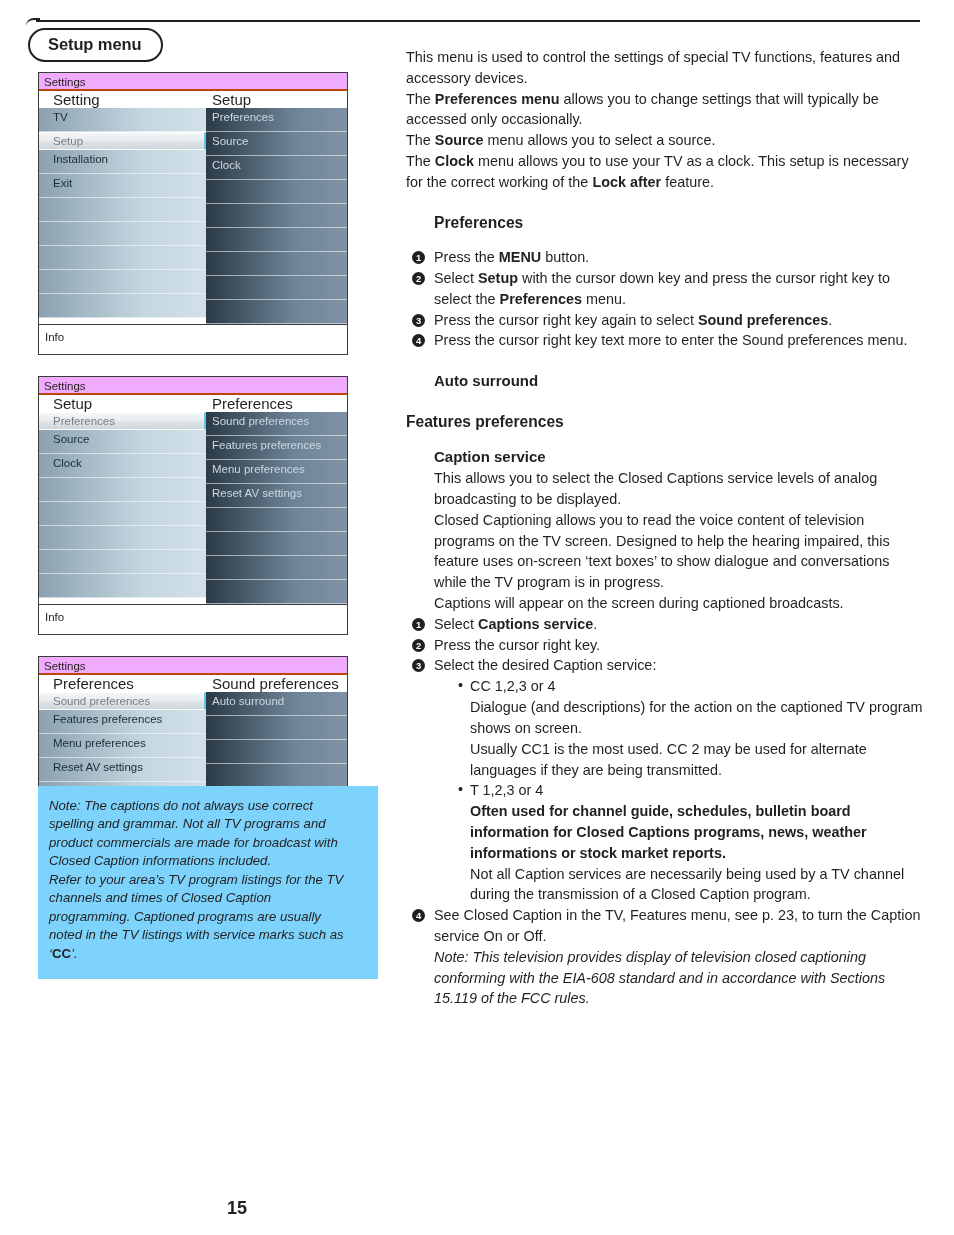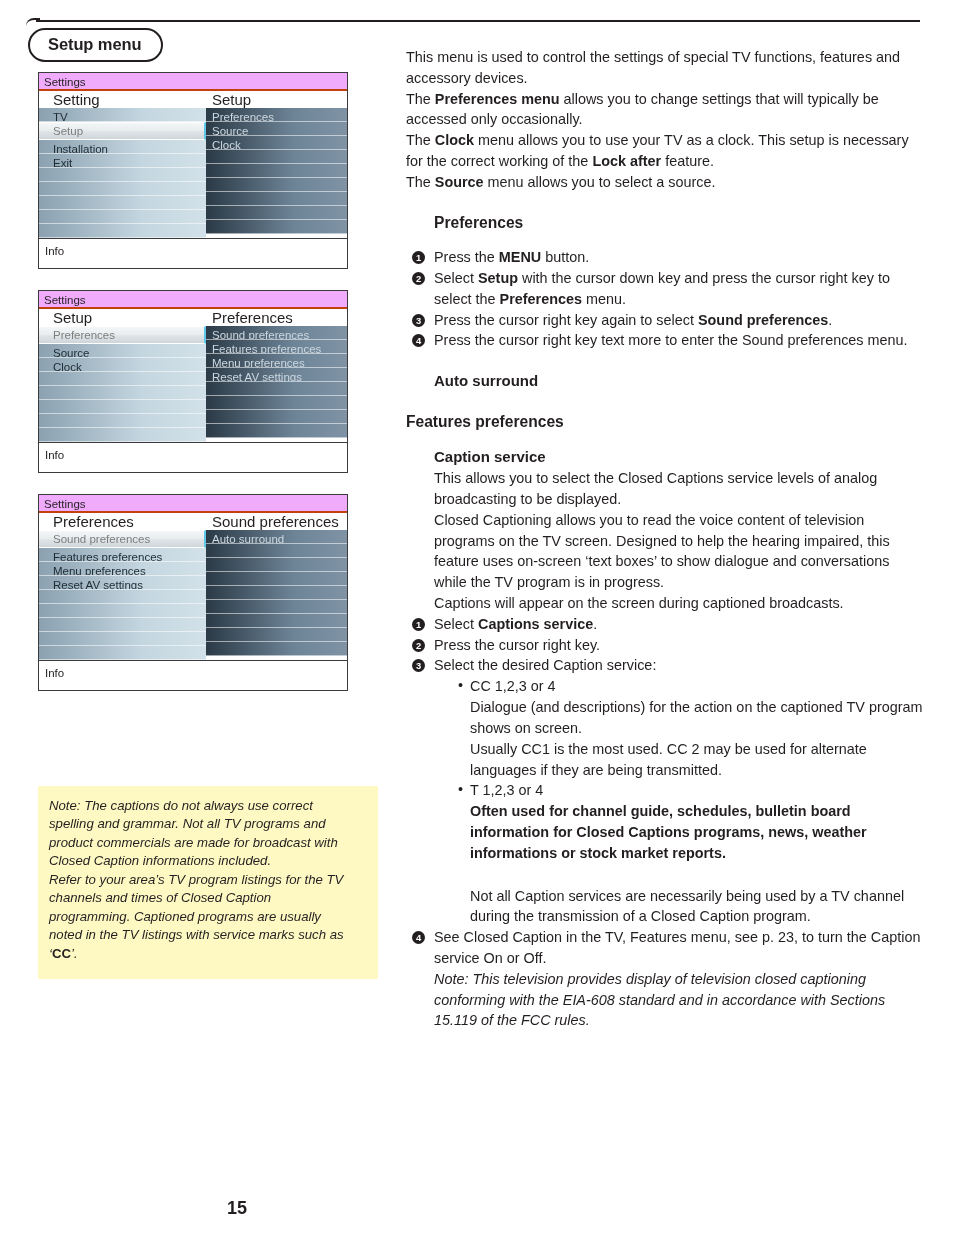--- a/index.html
+++ b/index.html
@@ -95,21 +95,21 @@
   .osd-col-right .osd-head { padding-left: 6px; }
 
   .osd-body-left {
     background: linear-gradient(to right, #8ba1b0 0%, #9fb4c1 22%, #c4d6e0 62%, #d2e1e9 100%);
   }
   .osd-body-right {
     background: linear-gradient(to right, #2b3a46 0%, #465867 26%, #6d8497 62%, #7f93a5 100%);
   }
 
   .osd-row {
-    height: 14px;
+    height: 24px;
     line-height: 18px;
     position: relative;
     border-bottom: 1px solid rgba(255,255,255,0.55);
     font-size: 11.5px;
     white-space: nowrap;
     overflow: hidden;
   }
   .osd-col-left .osd-row { padding-left: 14px; color: #1d2b33; }
   .osd-col-right .osd-row { padding-left: 6px; color: #cdd8e0; }
   .osd-row.blank { color: transparent; }
@@ -133,21 +133,21 @@
     background: #ffffff;
     color: #231f20;
   }
 
   
   .note-box {
     position: absolute;
     left: 38px;
     top: 786px;
     width: 340px;
-    background: #fef9c3;
+    background: #7dd3fc;
     padding: 11px 32px 16px 11px;
     font-size: 13.2px;
     font-style: italic;
     line-height: 1.40;
     color: #231f20;
   }
   .note-box b { font-style: normal; font-weight: bold; }
 
   
   .right-col {
@@ -336,22 +336,22 @@
 <div class="note-box">
   <span>Note: The captions do not always use correct spelling and grammar. Not all TV programs and product commercials are made for broadcast with Closed Caption informations included.</span>
   <br>
   <span>Refer to your area’s TV program listings for the TV channels and times of Closed Caption programming. Captioned programs are usually noted in the TV listings with service marks such as ‘</span><b>CC</b><span>’.</span>
 </div>
 
 <div class="right-col">
 
   <p>This menu is used to control the settings of special TV functions, features and accessory devices.</p>
   <p><span>The </span><b>Preferences menu</b><span> allows you to change settings that will typically be accessed only occasionally.</span></p>
+  <p><span>The </span><b>Source</b><span> menu allows you to select a source.</span></p>
   <p><span>The </span><b>Clock</b><span> menu allows you to use your TV as a clock. This setup is necessary for the correct working of the </span><b>Lock after</b><span> feature.</span></p>
-  <p><span>The </span><b>Source</b><span> menu allows you to select a source.</span></p>
 
   <div class="gap-l"></div>
   <h2 class="h-major">Preferences</h2>
   <div class="gap-m"></div>
 
   <ol class="steps">
     <li>
       <span class="num">1</span>
       <span>Press the </span><b>MENU</b><span> button.</span>
     </li>
@@ -394,21 +394,21 @@
       <span class="num">3</span>
       <span>Select the desired Caption service:</span>
 
       <div class="sub-ind">
         <div class="bullet-line"><span class="dot">•</span><span>CC 1,2,3 or 4</span></div>
         <div style="padding-left:14px;">Dialogue (and descriptions) for the action on the captioned TV program shows on screen.</div>
         <div style="padding-left:14px;">Usually CC1 is the most used. CC 2 may be used for alternate languages if they are being transmitted.</div>
 
         <div class="bullet-line"><span class="dot">•</span><span>T 1,2,3 or 4</span></div>
         <div style="padding-left:14px;font-weight:bold;">Often used for channel guide, schedules, bulletin board information for Closed Captions programs, news, weather informations or stock market reports.</div>
-        <div style="padding-left:14px;margin-top:22px;">Not all Caption services are necessarily being used by a TV channel during the transmission of a Closed Caption program.</div>
+        <div style="padding-left:14px;">Not all Caption services are necessarily being used by a TV channel during the transmission of a Closed Caption program.</div>
       </div>
     </li>
     <li>
       <span class="num">4</span>
       <span>See Closed Caption in the TV, Features menu, see p. 23, to turn the Caption service On or Off.</span>
       <div class="it">Note: This television provides display of television closed captioning conforming with the EIA-608 standard and in accordance with Sections 15.119 of the FCC rules.</div>
     </li>
   </ol>
 </div>
 

